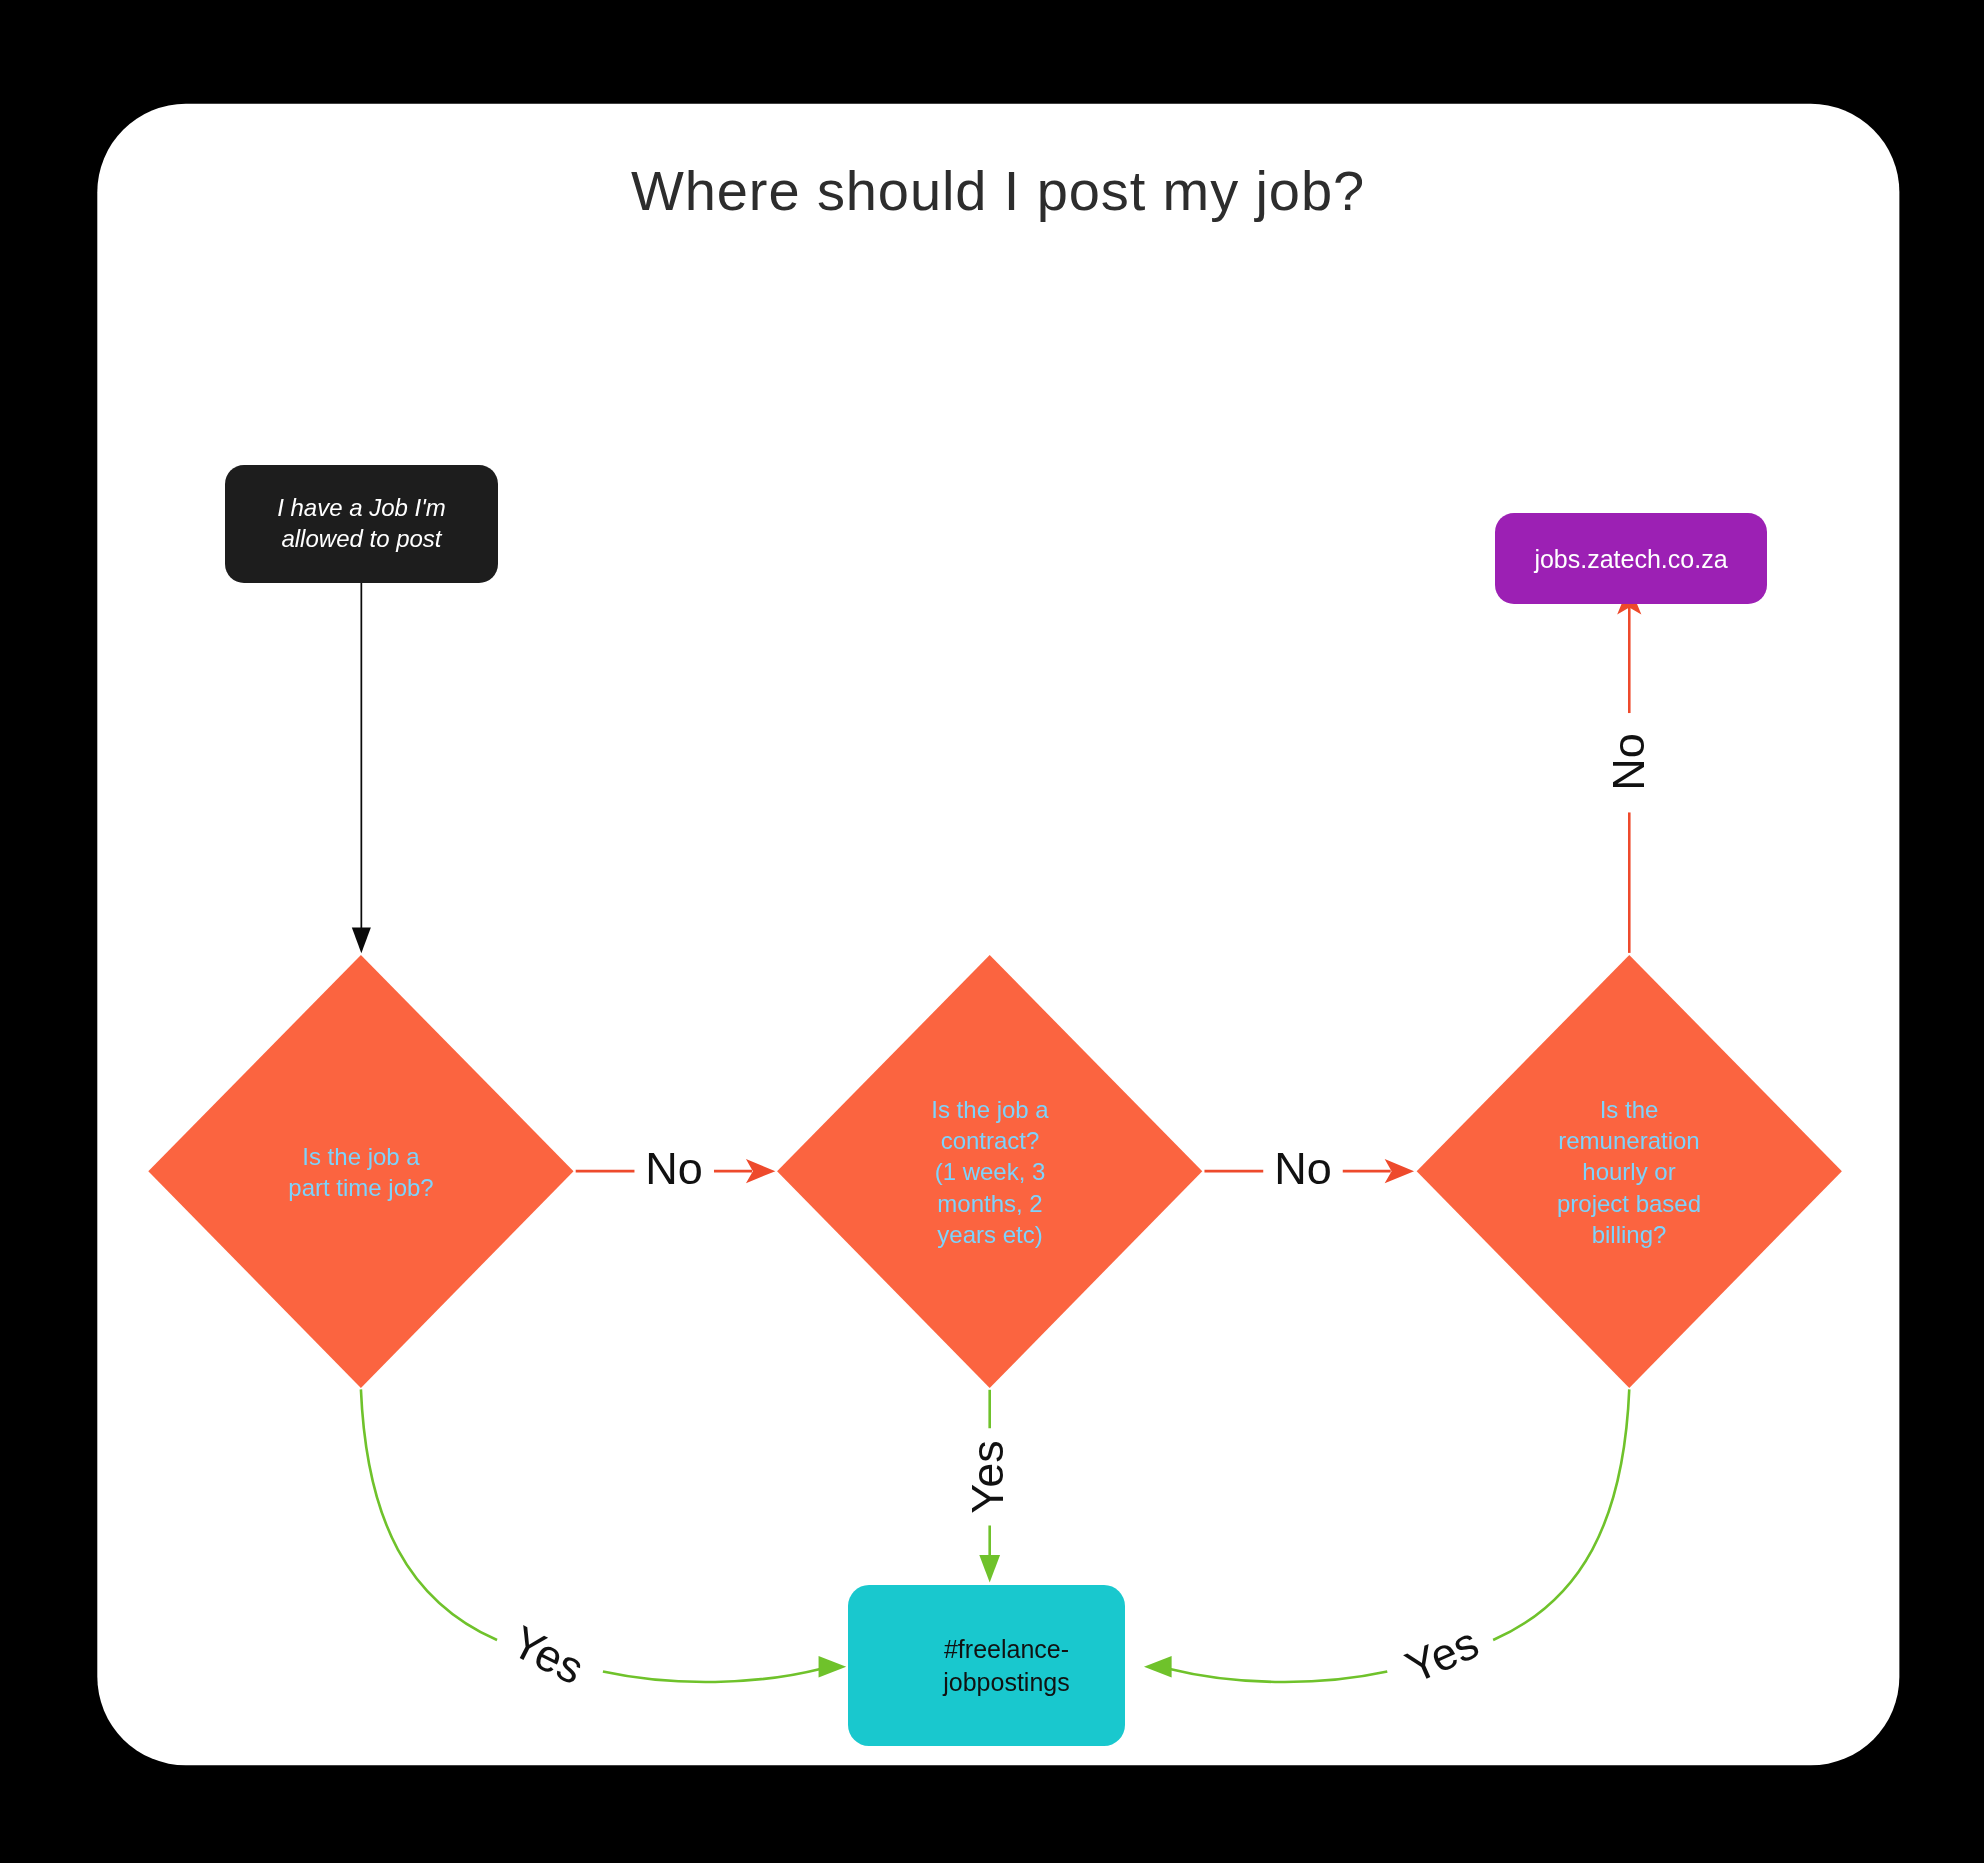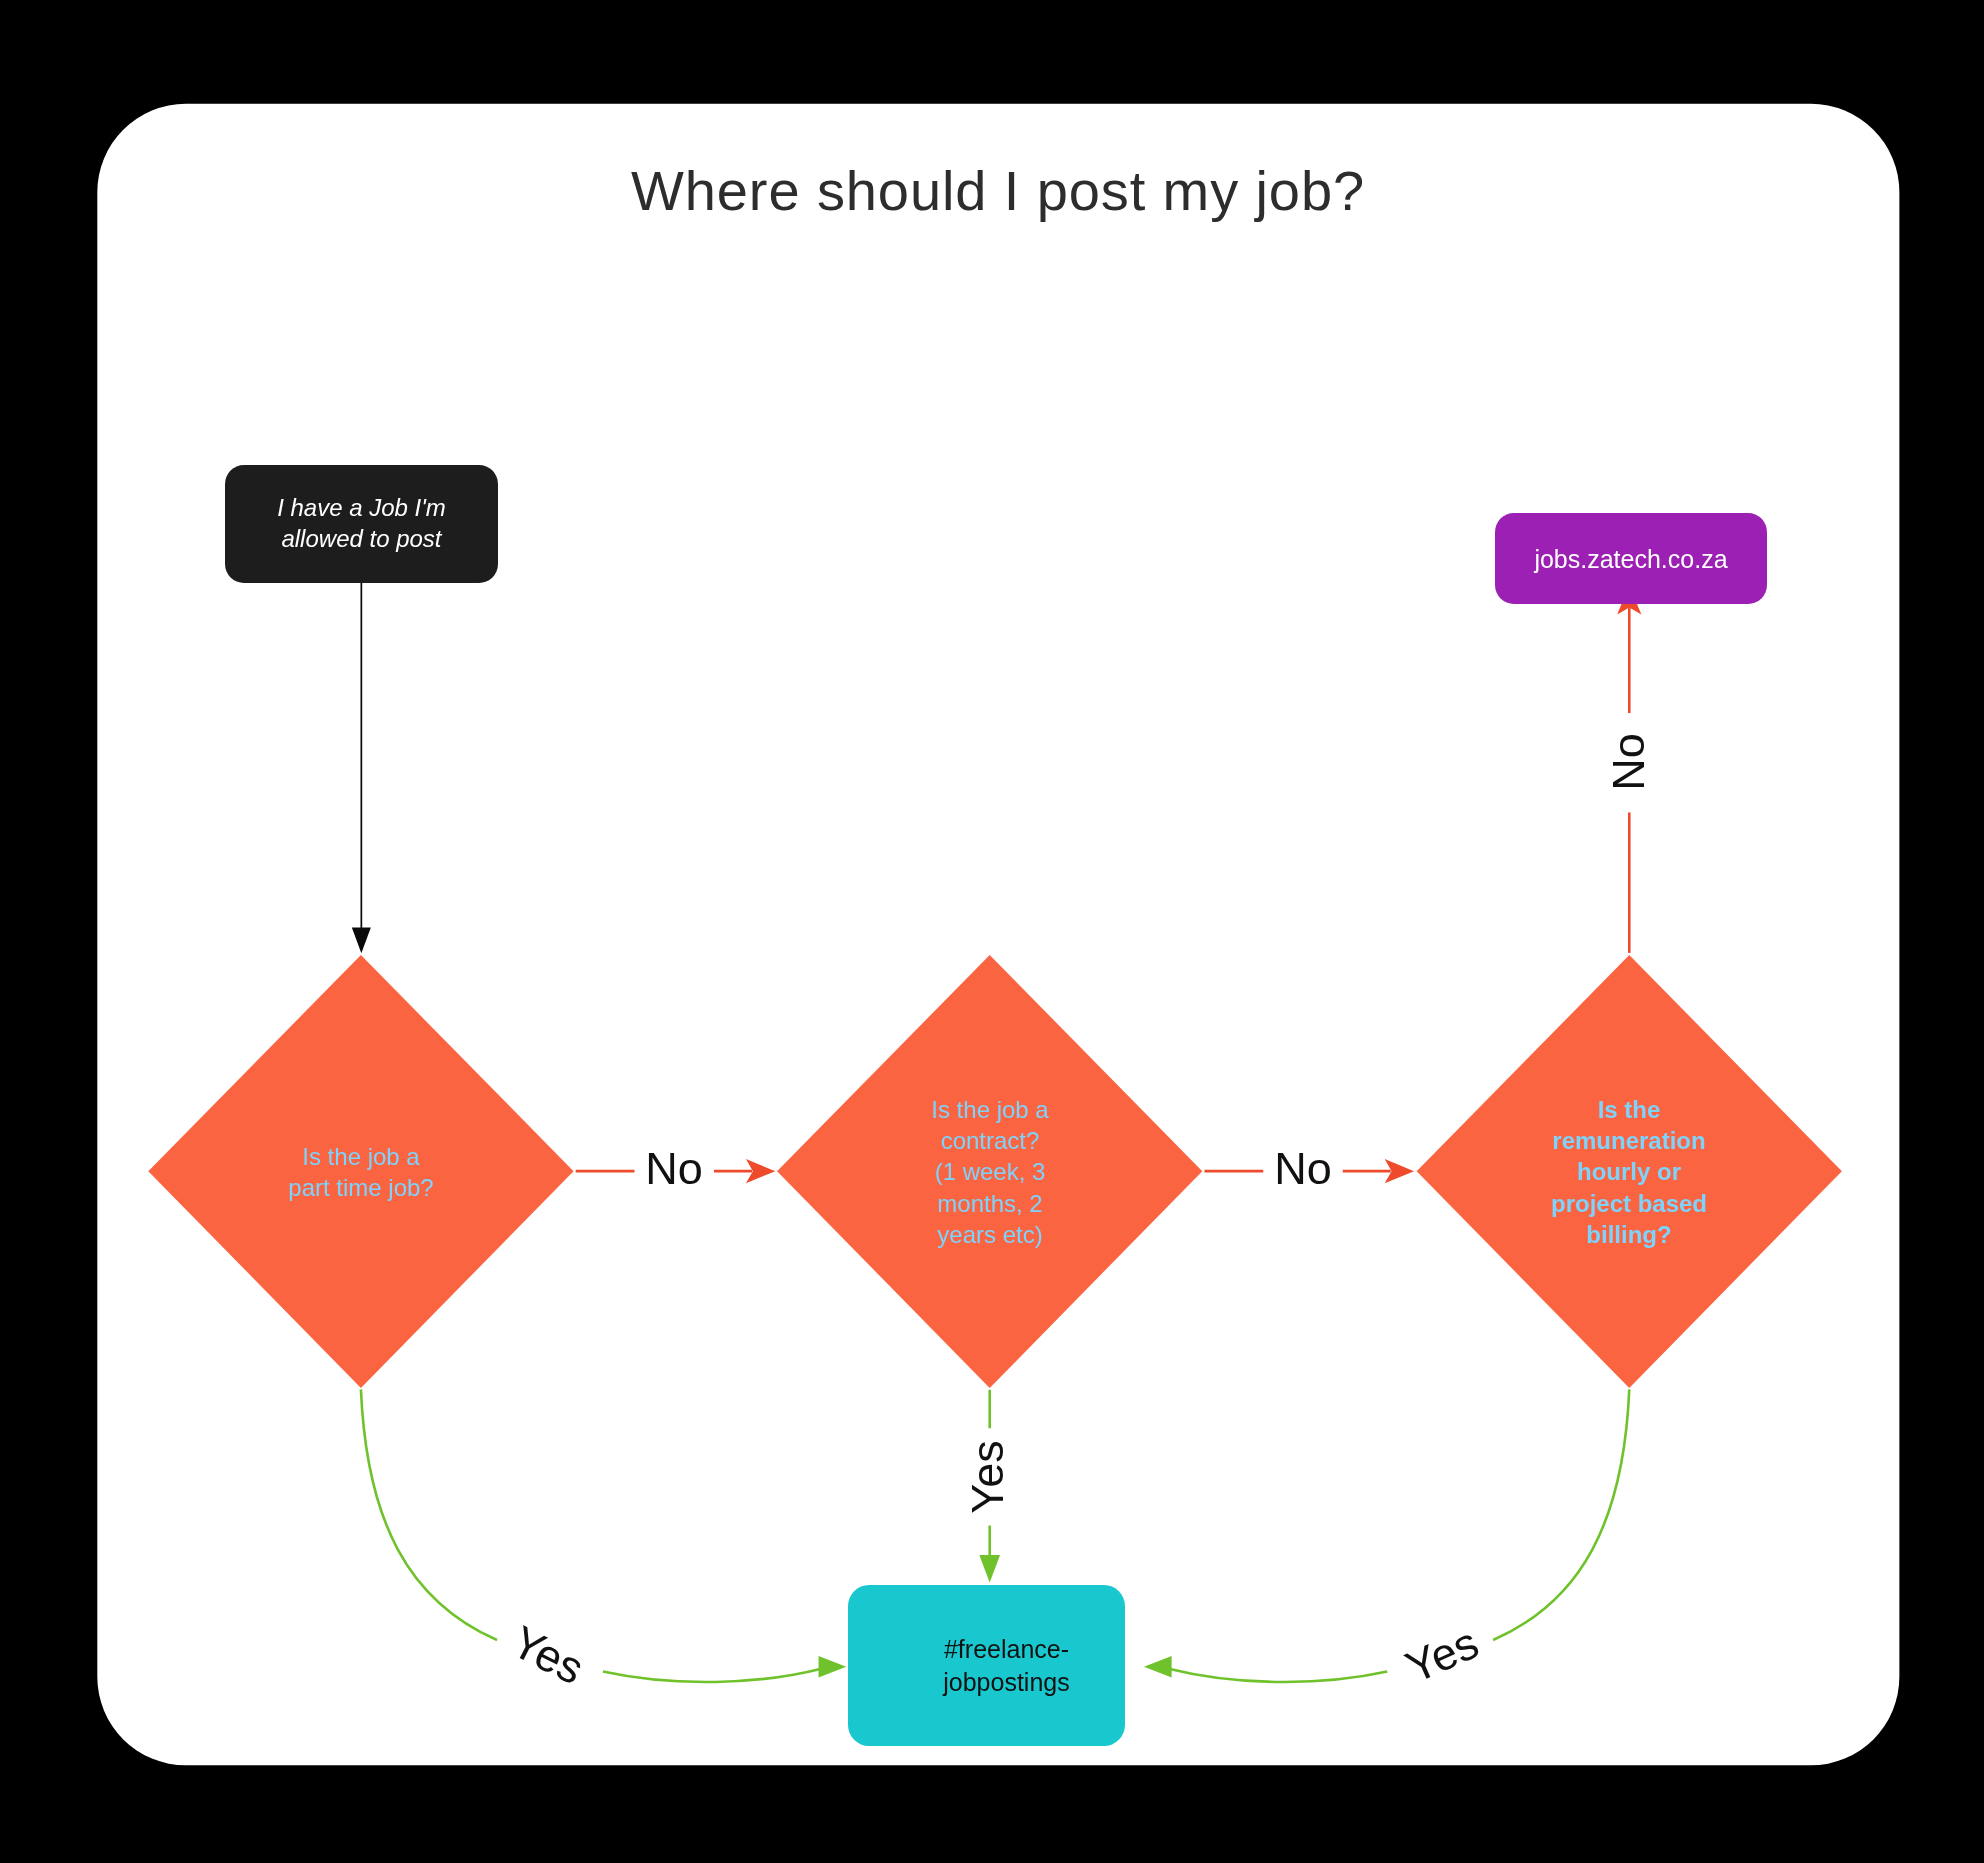--- a/index.html
+++ b/index.html
@@ -103,21 +103,21 @@
 
 <div class="abs diamond-label" style="left:361px;top:1172px;">Is the job a
 part time job?</div>
 
 <div class="abs diamond-label" style="left:990px;top:1172px;">Is the job a
 contract?
 (1 week, 3
 months, 2
 years etc)</div>
 
-<div class="abs diamond-label" style="left:1629px;top:1172px;font-weight:bold;">Is the
+<div class="abs diamond-label" style="left:1629px;top:1172px;">Is the
 remuneration
 hourly or
 project based
 billing?</div>
 
 <div class="abs edge-label" style="left:674px;top:1168px;">No</div>
 
 <div class="abs edge-label" style="left:1303px;top:1168px;">No</div>
 
 <div class="abs edge-label rot-ccw" style="left:1628px;top:762px;">No</div>

